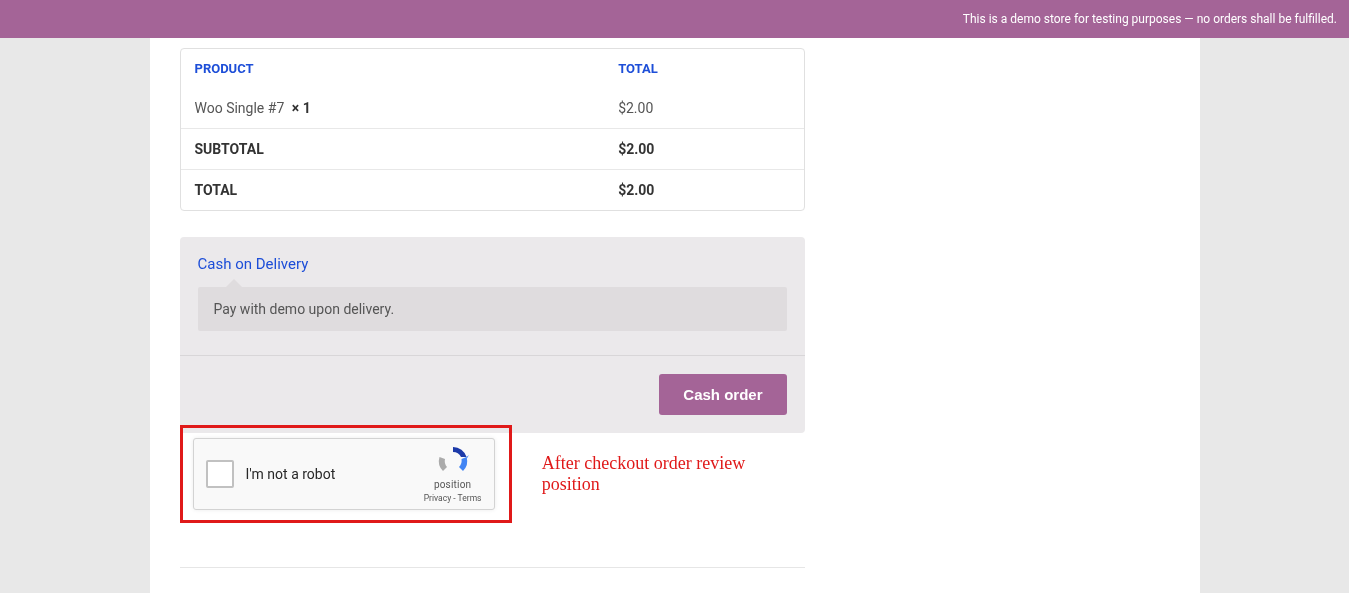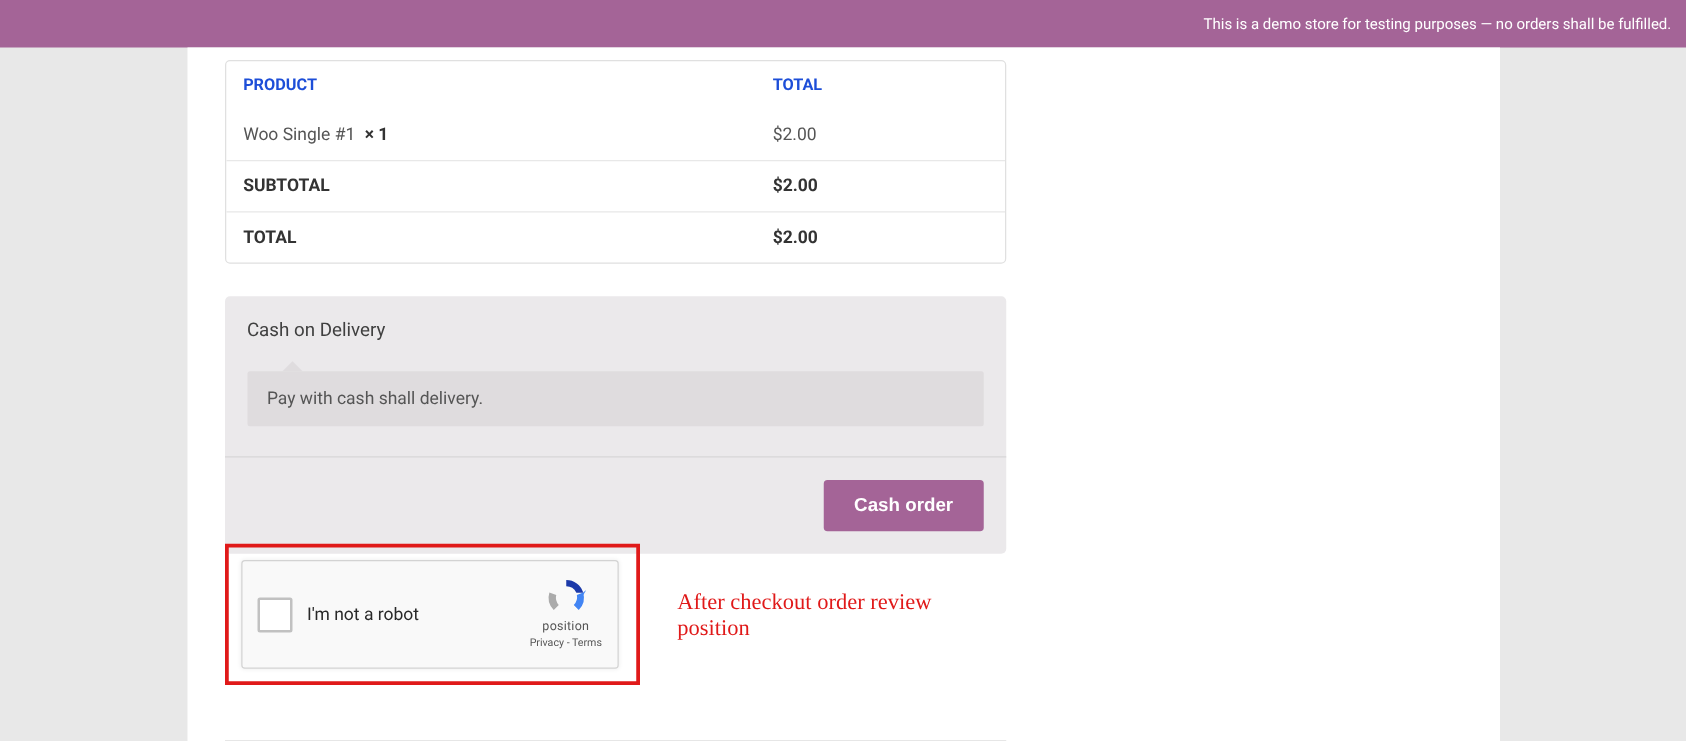--- a/index.html
+++ b/index.html
@@ -59,23 +59,23 @@
 
     .payment-box {
       background: #ebe9eb;
       border-radius: 4px;
       margin-top: 26px;
     }
     .payment-method {
       padding: 18px 18px 4px 18px;
     }
     .payment-method-title {
-      color: #404040;
+      color: #1d4ed8;
       font-size: 15px;
-      margin-bottom: 24px;
+      margin-bottom: 14px;
     }
     .payment-desc {
       background: #dfdcde;
       padding: 14px 16px;
       color: #555;
       font-size: 14px;
       position: relative;
       border-radius: 2px;
     }
     .payment-desc::before {
@@ -115,21 +115,21 @@
       padding: 10px;
       display: inline-block;
       width: 336px;
     }
     .recaptcha-widget {
       background: #f9f9f9;
       border: 1px solid #d3d3d3;
       border-radius: 3px;
       box-shadow: 0 0 4px rgba(0,0,0,0.08);
       width: 302px;
-      height: 87px;
+      height: 72px;
       display: flex;
       align-items: center;
       padding: 0 12px;
       position: relative;
     }
     .recaptcha-checkbox {
       width: 28px;
       height: 28px;
       border: 2px solid #c1c1c1;
       border-radius: 2px;
@@ -181,21 +181,21 @@
     <table class="order-table">
       <thead>
         <tr>
           <th class="product-col">PRODUCT</th>
           <th class="total-col">TOTAL</th>
         </tr>
       </thead>
       <tbody>
         <tr>
           <td>
-            <span class="product-name">Woo Single #1</span>
+            <span class="product-name">Woo Single #7</span>
             <span class="product-qty">× 1</span>
           </td>
           <td>
             <span class="price-normal">$2.00</span>
           </td>
         </tr>
         <tr>
           <td class="subtotal-label">SUBTOTAL</td>
           <td>
             <span class="price">$2.00</span>
@@ -206,21 +206,21 @@
           <td>
             <span class="price">$2.00</span>
           </td>
         </tr>
       </tbody>
     </table>
 
     <div class="payment-box">
       <div class="payment-method">
         <div class="payment-method-title">Cash on Delivery</div>
-        <div class="payment-desc">Pay with cash shall delivery.</div>
+        <div class="payment-desc">Pay with demo upon delivery.</div>
       </div>
       <div class="payment-actions">
         <button class="place-order-btn">Cash order</button>
       </div>
     </div>
 
     <div class="captcha-row">
       <div class="captcha-highlight">
         <div class="recaptcha-widget">
           <div class="recaptcha-checkbox"></div>

